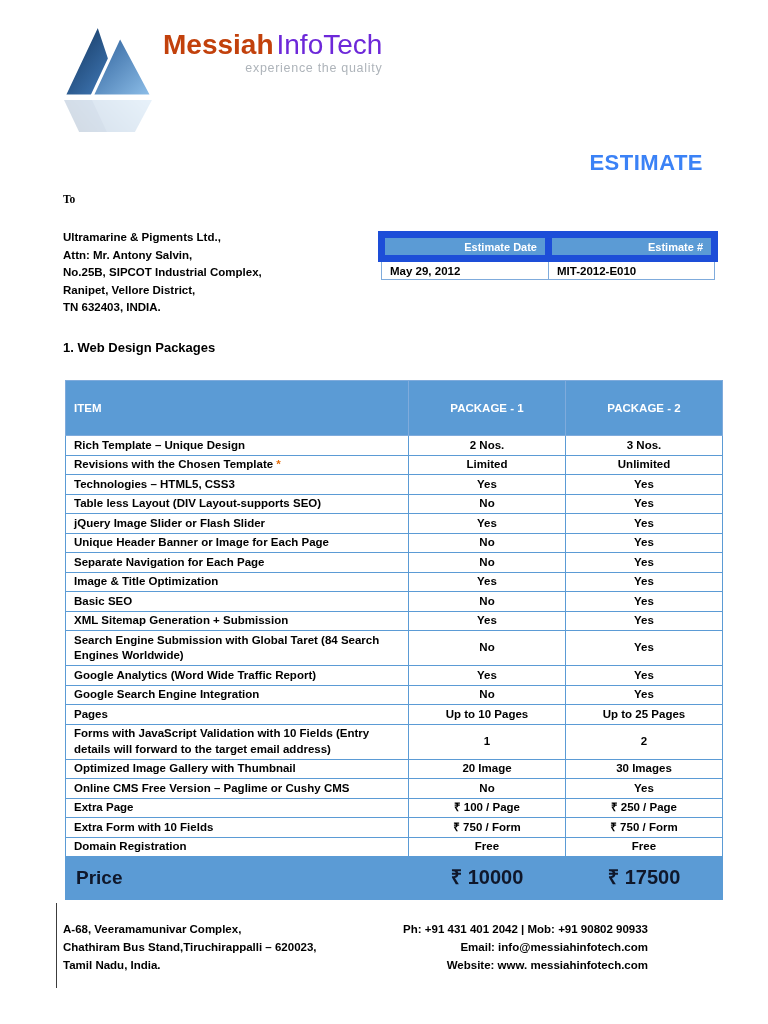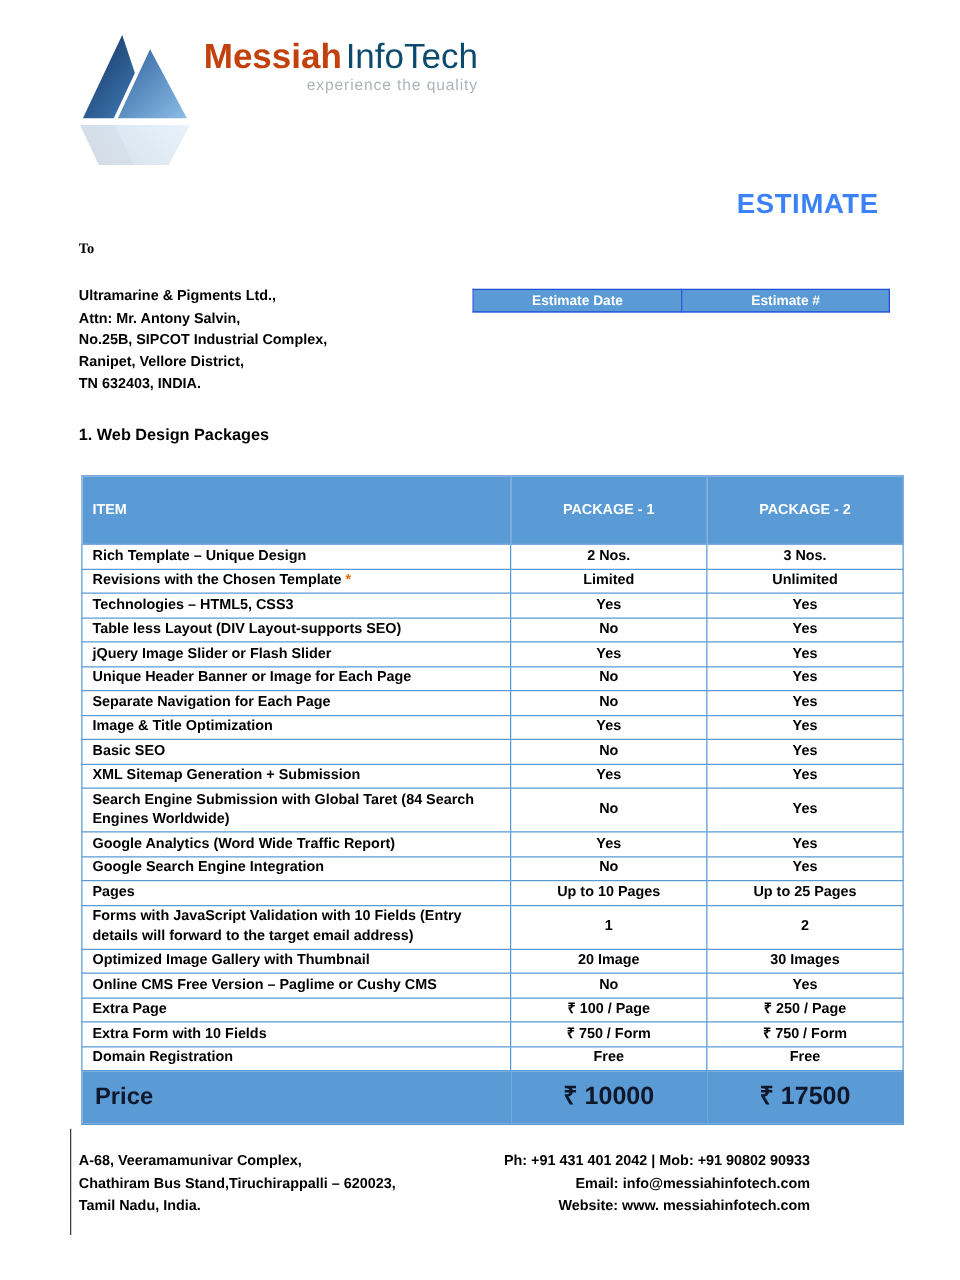--- a/index.html
+++ b/index.html
@@ -12,39 +12,39 @@
     font-family: "Liberation Sans", sans-serif;
     color: #000;
     overflow: hidden;
   }
 
   
   .logo-wrap { position: absolute; left: 62px; top: 14px; }
   .brand { position: absolute; left: 163px; top: 30px; text-align: right; white-space: nowrap; }
   .brand-name { font-size: 28px; line-height: 30px; }
   .brand-bold { font-weight: 700; color: #c2410c; }
-  .brand-light { font-weight: 400; color: #0c4a6e; margin-left: 3px; }
+  .brand-light { font-weight: 400; color: #6d28d9; margin-left: 3px; }
   .tagline { font-size: 12.5px; color: #aeb4ba; letter-spacing: 0.7px; margin-top: 1px; }
 
   
   .doc-title {
     position: absolute; top: 150px; right: 65px;
     font-size: 22px; font-weight: 700; letter-spacing: 0.5px; color: #3b82f6;
   }
 
   
   .to-label { position: absolute; left: 63px; top: 193px; font-size: 11.5px; font-weight: 700; font-family: Liberation Serif, serif; }
   .recipient { position: absolute; left: 63px; top: 229px; font-size: 11.5px; font-weight: 700; line-height: 17.5px; }
 
   
   .meta-wrap { position: absolute; left: 378px; top: 231px; width: 333px; }
   .meta-table { border-collapse: collapse; width: 100%; table-layout: fixed; }
   .meta-table th {
     background: #5b9bd5; color: #fff; font-size: 11px; font-weight: 700;
-    text-align: center; padding: 2.5px 8px; border: 1px solid #1d4ed8;
+    text-align: right; padding: 2.5px 8px; border: 7px solid #1d4ed8;
   }
   .meta-table td {
     font-size: 11.5px; font-weight: 700; padding: 2.5px 8px;
     border: 1px solid #7fabdc; background: #fff;
   }
 
   
   .section-title { position: absolute; left: 63px; top: 340px; font-size: 13px; font-weight: 700; }
 
   
@@ -121,20 +121,24 @@
     <table class="meta-table">
       <colgroup>
           <col style="width:167px">
           <col style="width:166px">
         </colgroup>
       <tbody>
           <tr>
         <th>Estimate Date</th>
         <th>Estimate #</th>
       </tr>
+      <tr>
+        <td>May 29, 2012</td>
+        <td>MIT-2012-E010</td>
+      </tr>
     </tbody>
       </table>
   </div>
 
   <div class="section-title">1. Web Design Packages</div>
 
   <div class="pkg-wrap">
     <table class="pkg-table">
       <colgroup>
           <col style="width:343px">

